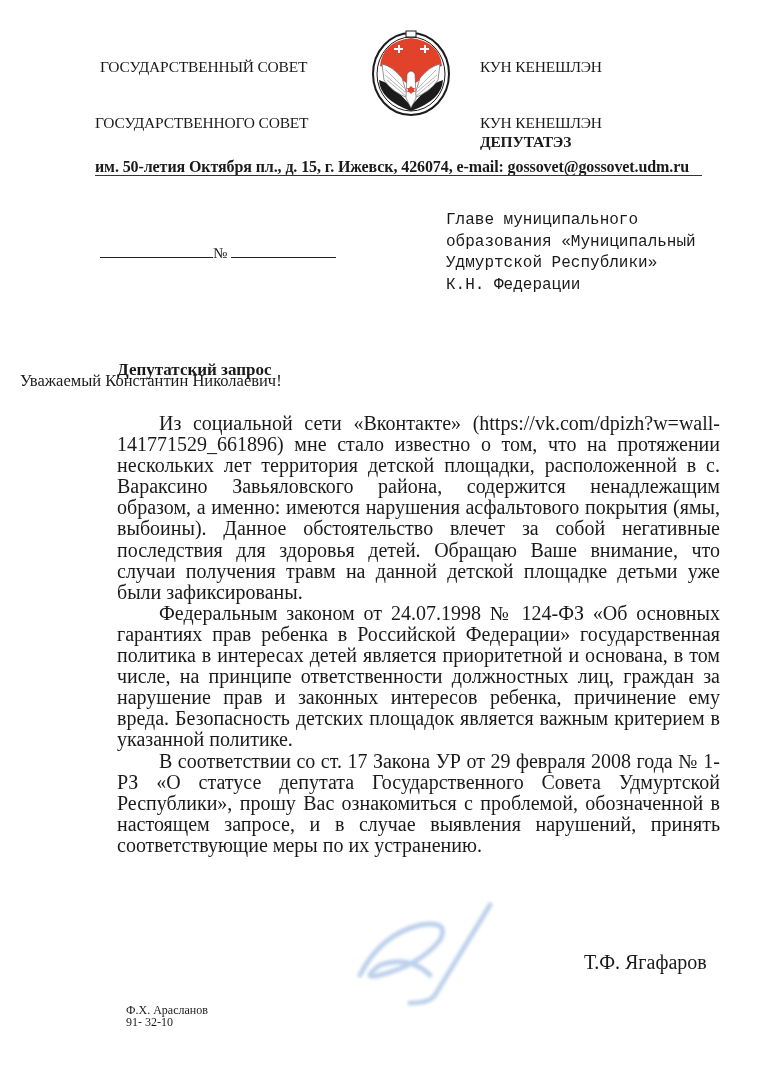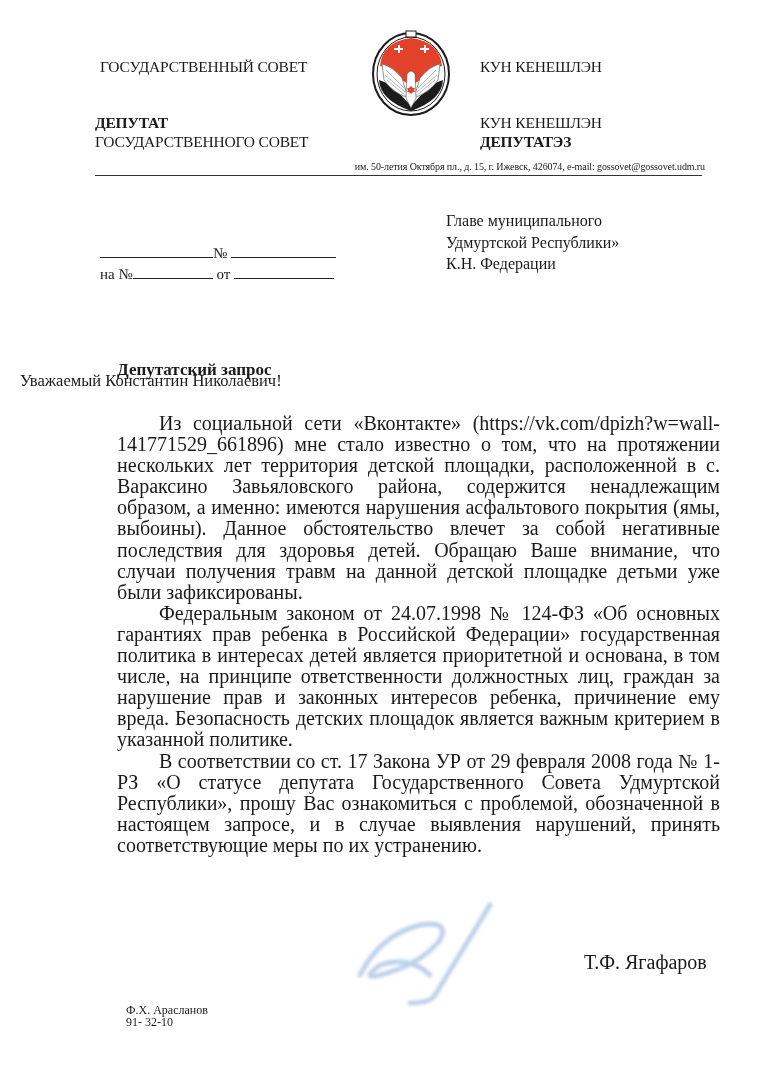--- a/index.html
+++ b/index.html
@@ -28,23 +28,23 @@
     .hdr-right-top { left: 480px; top: 57px; width: 200px; }
     .hdr-right-bottom { left: 480px; top: 113px; width: 200px; }
     .bold { font-weight: bold; }
 
     .emblem {
       left: 370px; top: 28px; width: 82px; height: 90px;
     }
 
     .address-line {
       left: 95px; top: 160px; width: 610px;
-      text-align: right;
-      font-size: 10px;
-      font-weight: normal;
+      text-align: left;
+      font-size: 16px;
+      font-weight: bold;
       line-height: 13px;
       letter-spacing: -0.1px;
     }
     .rule {
       left: 95px; top: 175px; width: 607px; height: 0;
       border-top: 1.5px solid #333;
     }
 
     
     .ref {
@@ -58,21 +58,21 @@
       height: 14px;
       vertical-align: baseline;
     }
 
     
     .addressee {
       left: 446px; top: 210px; width: 300px;
       font-size: 16px;
       line-height: 21.5px;
     }
-    .addressee div { white-space: nowrap; }
+    .addressee div { white-space: nowrap; font-family: Liberation Mono, monospace; }
 
     .doc-type {
       left: 117px; top: 336px;
       font-size: 17px;
       font-weight: bold;
       margin-top: 24px;
     }
 
     .salutation {
       left: 0; top: 371px; width: 720px;
@@ -109,21 +109,20 @@
       line-height: 12px;
     }
   </style>
 </head>
 <body>
 
 <div class="abs hdr-block hdr-left-top">
   <div>ГОСУДАРСТВЕННЫЙ СОВЕТ</div>
 </div>
 <div class="abs hdr-block hdr-left-bottom">
-  <div class="bold">ДЕПУТАТ</div>
   <div>ГОСУДАРСТВЕННОГО СОВЕТ</div>
 </div>
 
 <div class="abs emblem">
   <svg width="82" height="90" viewBox="0 0 82 90">
 
     <ellipse cx="41" cy="46" rx="38" ry="41" fill="#ffffff" stroke="#1c1c1c" stroke-width="2"></ellipse>
     <ellipse cx="41" cy="46" rx="34" ry="37" fill="#ffffff" stroke="#1c1c1c" stroke-width="1"></ellipse>
 
     <rect x="36" y="3" width="10" height="6" fill="#ffffff" stroke="#1c1c1c" stroke-width="1"></rect>
@@ -161,29 +160,25 @@
 </div>
 
 <div class="abs address-line">им. 50-летия Октября пл., д. 15, г. Ижевск, 426074, e-mail: gossovet@gossovet.udm.ru</div>
 <div class="abs rule"></div>
 
 <div class="abs ref">
   <div>
     <span class="uline" style="width:113px"></span><span>№</span>
     <span class="uline" style="width:105px"></span>
   </div>
-  <div>
-    <span>на №</span><span class="uline" style="width:80px"></span>
-    <span>от</span>
-    <span class="uline" style="width:100px"></span>
-  </div>
 </div>
 
 <div class="abs addressee">
   <div>Главе муниципального</div>
+  <div>образования «Муниципальный</div>
   <div>Удмуртской Республики»</div>
   <div>К.Н. Федерации</div>
 </div>
 
 <div class="abs doc-type">Депутатский запрос</div>
 
 <div class="abs salutation">Уважаемый Константин Николаевич!</div>
 
 <div class="abs body-text">
   <p>Из социальной сети «Вконтакте» (https://vk.com/dpizh?w=wall-141771529_661896) мне стало известно о том, что на протяжении нескольких лет территория детской площадки, расположенной в с. Вараксино Завьяловского района, содержится ненадлежащим образом, а именно: имеются нарушения асфальтового покрытия (ямы, выбоины). Данное обстоятельство влечет за собой негативные последствия для здоровья детей. Обращаю Ваше внимание, что случаи получения травм на данной детской площадке детьми уже были зафиксированы.</p>

